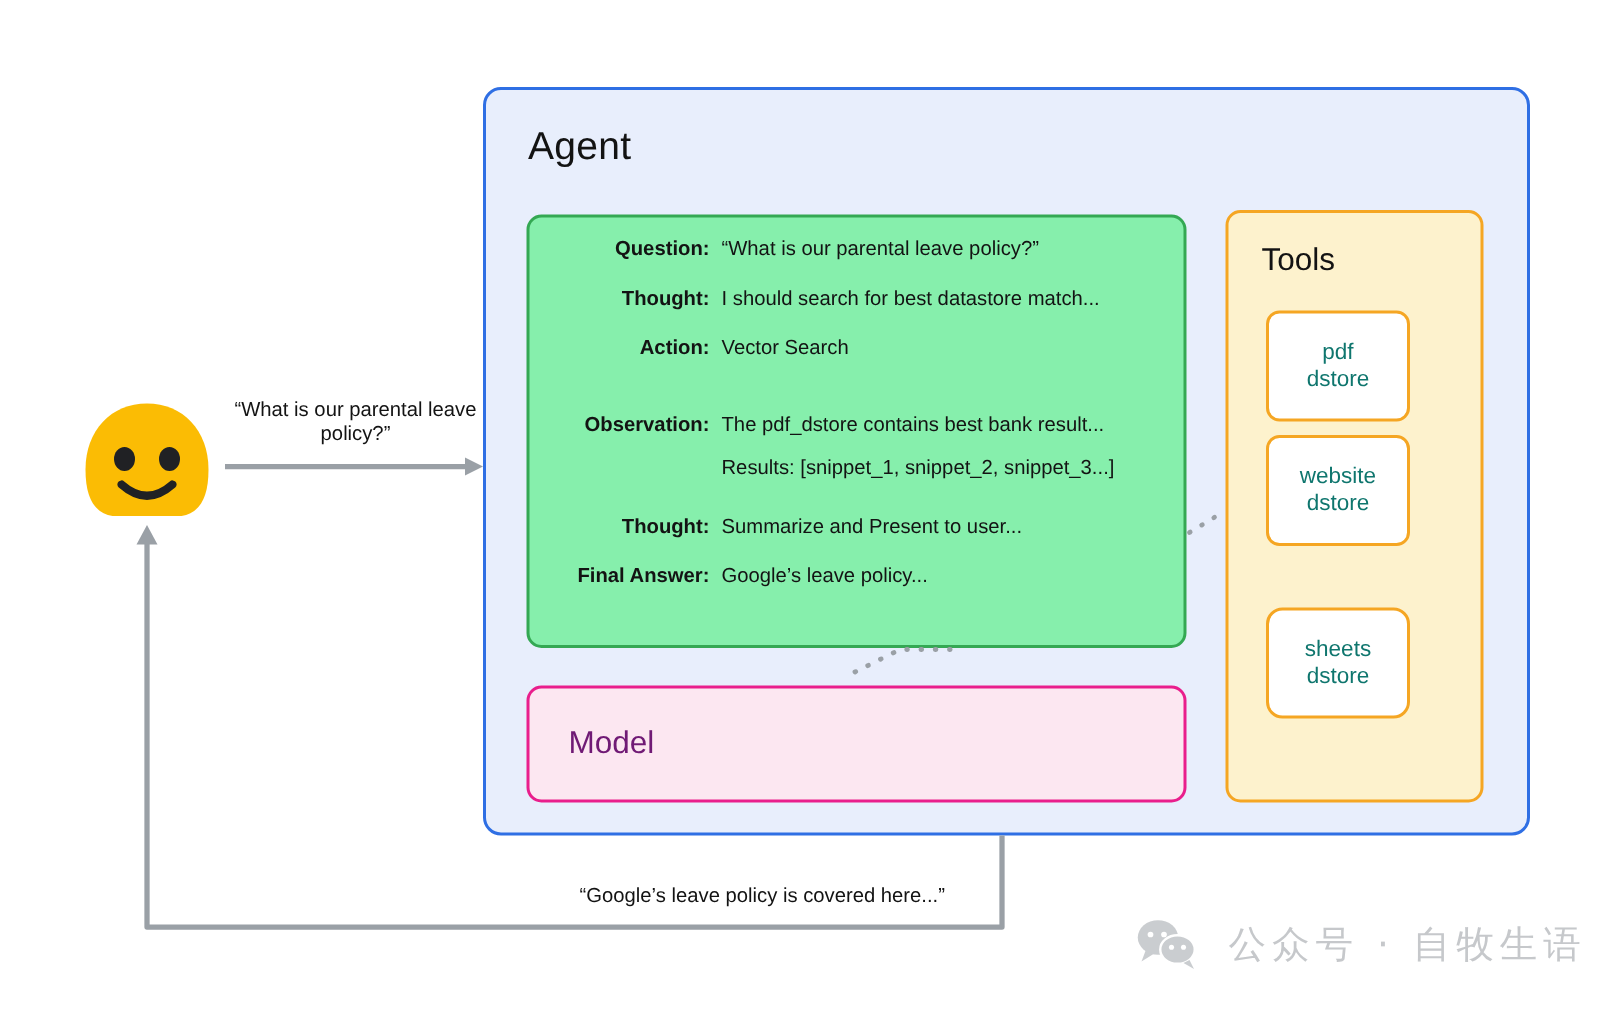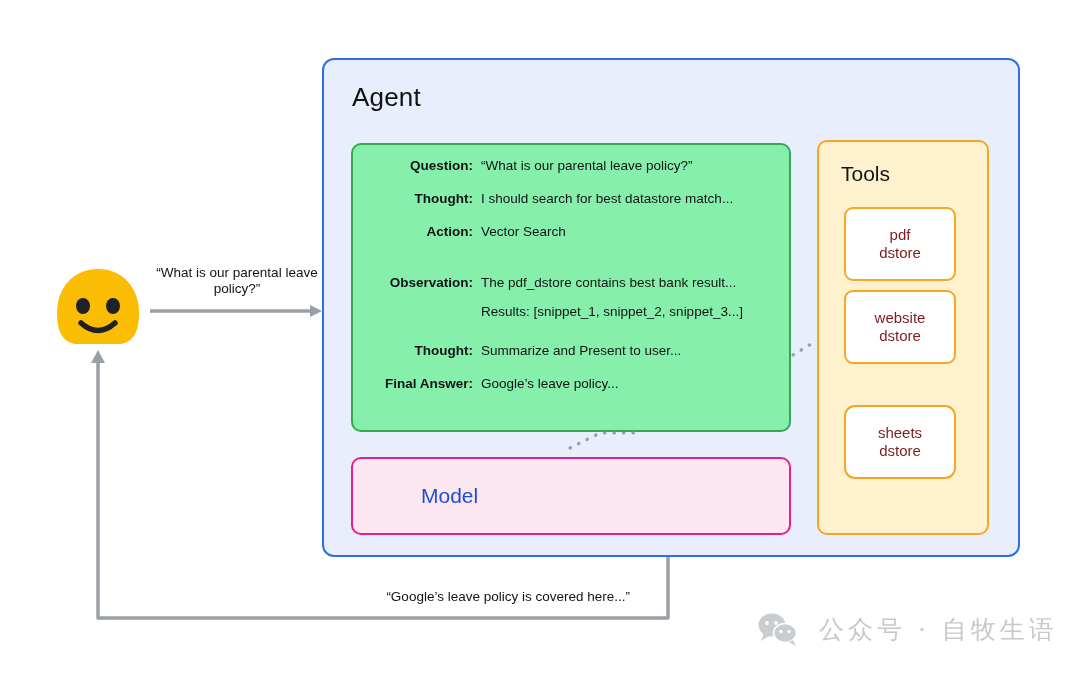--- a/index.html
+++ b/index.html
@@ -92,22 +92,21 @@
     background: #fce7f1;
     border: 2.5px solid #e91e8c;
     border-radius: 10px;
   }
   #model-title {
     position: absolute;
     left: 26px;
     top: 50%;
     transform: translateY(-50%);
     font-size: 21px;
-    color: #1d4ed8;
-    margin-left: 42px;
+    color: #701a75;
   }
 
   
   #tools-box {
     position: absolute;
     left: 817px;
     top: 140px;
     width: 172px;
     height: 395px;
     box-sizing: border-box;
@@ -118,33 +117,33 @@
   #tools-title {
     position: absolute;
     left: 22px;
     top: 20px;
     font-size: 21px;
     color: #131313;
   }
   .tool-card {
     position: absolute;
     left: 25px;
-    width: 112px;
+    width: 96px;
     height: 74px;
     box-sizing: border-box;
     background: #ffffff;
     border: 2.5px solid #f5a623;
     border-radius: 9px;
     display: flex;
     align-items: center;
     justify-content: center;
     text-align: center;
     font-size: 15px;
     line-height: 18px;
-    color: #7f1d1d;
+    color: #0f766e;
     white-space: pre-line;
   }
   #tool-card-0 { top: 65px; }
   #tool-card-1 { top: 148px; }
   #tool-card-2 { top: 263px; border-radius: 11px; }
 
   
   #avatar {
     position: absolute;
     left: 55px;

